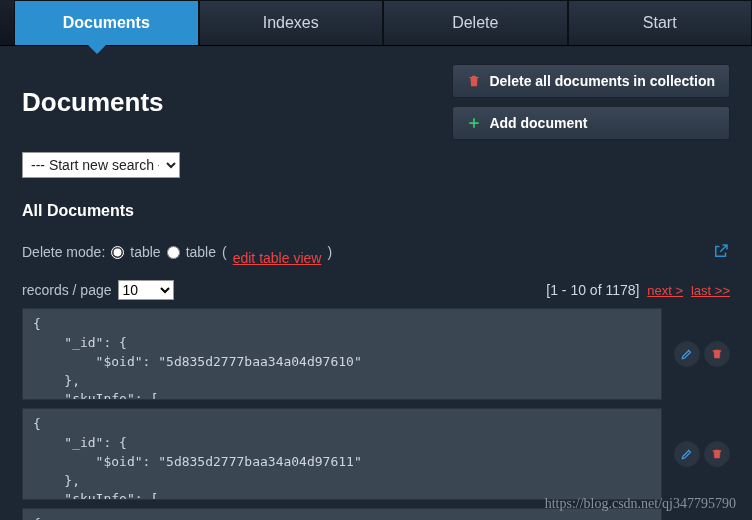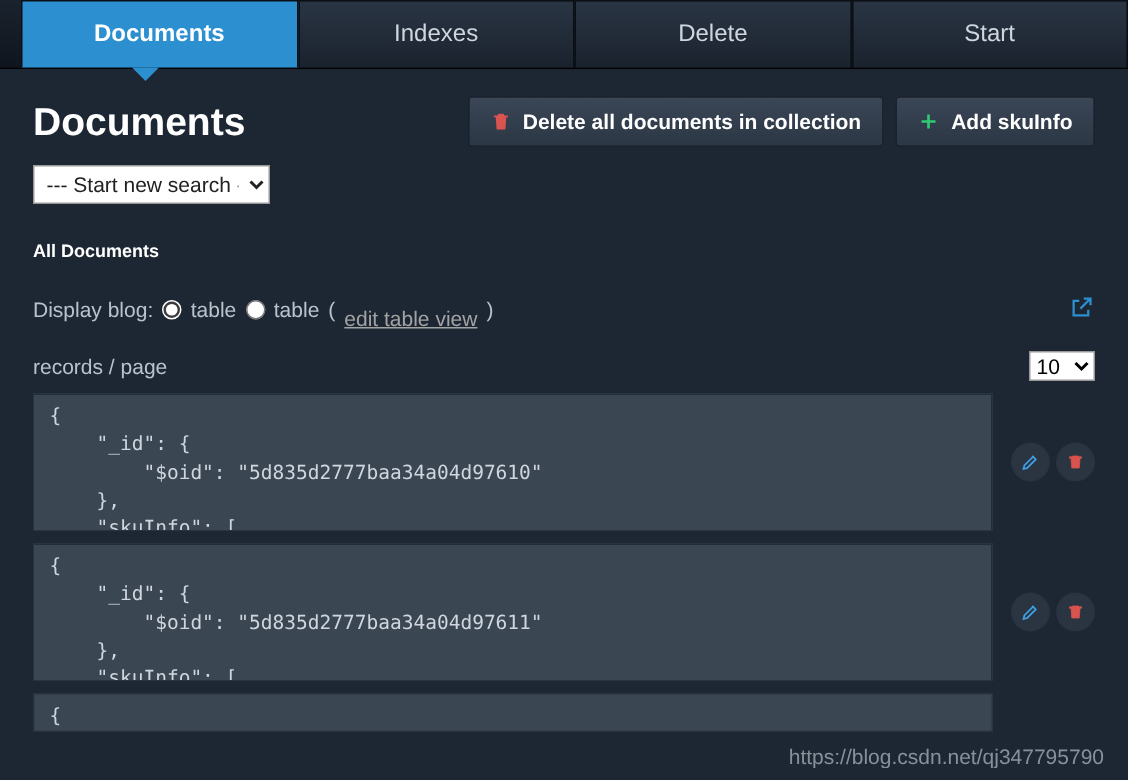--- a/index.html
+++ b/index.html
@@ -44,21 +44,21 @@
     bottom: -9px;
     left: 40%;
     width: 0; height: 0;
     border-left: 9px solid transparent;
     border-right: 9px solid transparent;
     border-top: 9px solid #2b8fd0;
   }
   .content { padding: 18px 22px 0 22px; }
   .header-row { display: flex; align-items: center; justify-content: space-between; }
   h1.page-title { color: #fff; font-size: 26px; font-weight: 700; }
-  .actions { display: flex; gap: 8px; }
+  .actions { display: flex; gap: 8px; flex-direction: column; }
   .btn {
     display: inline-flex; align-items: center; gap: 8px;
     padding: 8px 14px;
     background: linear-gradient(#3a4656, #2c3745);
     border: 1px solid #1a222d;
     border-radius: 3px;
     color: #fff;
     font-weight: 600;
     cursor: pointer;
     font-size: 14px;
@@ -66,27 +66,27 @@
   .btn .ico { display:inline-flex; width:14px; height:14px; }
   .search-select {
     margin-top: 12px;
     background: #fff;
     border: 1px solid #999;
     padding: 3px 4px;
     font-size: 14px;
     color: #222;
     width: 158px;
   }
-  h2.subhead { color: #fff; font-size: 12px; font-weight: 700; margin-top: 24px; }
+  h2.subhead { color: #fff; font-size: 16px; font-weight: 700; margin-top: 24px; }
   .dm-row { margin-top: 18px; display:flex; align-items:center; gap:6px; color:#b9c2cd; }
   .dm-row input[type=radio] { accent-color:#fff; }
-  .link { color:#a3a3a3; text-decoration: underline; cursor:pointer;margin-top:12px; }
+  .link { color:#ef4444; text-decoration: underline; cursor:pointer;margin-top:12px; }
   .icon-right { margin-left:auto; color:#2b8fd0; cursor:pointer; }
   .rec-row { margin-top: 14px; display:flex; align-items:center; color:#b9c2cd;justify-content:space-between; }
-  .rec-row select { margin-left:6px; background:#fff; border:1px solid #999; width:44px; font-size:14px;}
+  .rec-row select { margin-left:6px; background:#fff; border:1px solid #999; width:56px; font-size:14px;}
   .pager { margin-left:auto; color:#cfd6df; font-size:14px; }
   .pager .link { margin-left:4px; font-size:13px;}
   .doc-wrap { display:flex; align-items:center; gap:6px; margin-top:8px; }
   .doc {
     flex:1;
     background:#3b4653;
     border:1px solid #2a3340;
     height:92px;
     padding:6px 10px;
     white-space: pre;
@@ -98,21 +98,21 @@
   }
   .doc::-webkit-scrollbar { width:14px; }
   .doc::-webkit-scrollbar-track { background:#d0d3d8; }
   .doc::-webkit-scrollbar-thumb { background:#8a8f97; border:2px solid #d0d3d8;}
   .side-icons { display:flex; flex-direction:row; gap:4px; width:62px; justify-content:flex-end; }
   .rnd { width:26px; height:26px; border-radius:50%; border:1px solid #2a3340; display:flex; align-items:center; justify-content:center; cursor:pointer; background:#2b3542;}
   .blue svg { stroke:#3fa0e6; }
   .red svg { stroke:#d9534f; fill:#d9534f;}
   .watermark {
     position:absolute; bottom:8px; right:16px; color:#9aa3ad; font-size:14px;
-    pointer-events:none; opacity:0.85;
+    pointer-events:none; opacity:0.85;font-family:Liberation Serif, serif;
   }
 </style>
 </head>
 <body>
 
 <div class="tabs">
   <div class="tab active">Documents</div>
   <div class="tab">Indexes</div>
   <div class="tab">Delete</div>
   <div class="tab">Start</div>
@@ -129,52 +129,57 @@
             </svg>
         </span>
         <span>Delete all documents in collection</span>
       </button>
       <button class="btn">
         <span class="ico">
           <svg viewBox="0 0 24 24" width="14" height="14" stroke="#2ecc71" stroke-width="3">
               <path d="M12 4v16M4 12h16"></path>
             </svg>
         </span>
-        <span>Add skuInfo</span>
+        <span>Add document</span>
       </button>
     </div>
   </div>
 
   <select class="search-select">
     <option>--- Start new search ---</option>
   </select>
 
   <h2 class="subhead">All Documents</h2>
 
   <div class="dm-row">
-    <span>Display blog:</span>
+    <span>Delete mode:</span>
     <input type="radio" name="dm" checked="" style="">
     <span>table</span>
     <input type="radio" name="dm" style="">
     <span>table</span>
     <span>(</span>
       <span class="link">edit table view</span>
       <span>)</span>
     <span class="icon-right">
       <svg viewBox="0 0 24 24" width="18" height="18" fill="none" stroke="#2b8fd0" stroke-width="2">
           <path d="M14 4h6v6M20 4l-9 9M18 14v5H5V6h5"></path>
         </svg>
     </span>
   </div>
 
   <div class="rec-row">
     <span>records / page</span>
     <select>
       <option>10</option>
     </select>
+    <div class="pager">
+      <span>[1 - 10 of 1178]</span>
+      <span class="link">next &gt;</span>
+      <span class="link">last &gt;&gt;</span>
+    </div>
   </div>
 
   <div class="doc-wrap">
     <div class="doc">{
     "_id": {
         "$oid": "5d835d2777baa34a04d97610"
     },
     "skuInfo": [
         "机型:iphone X",
         "版本:港版"</div>

